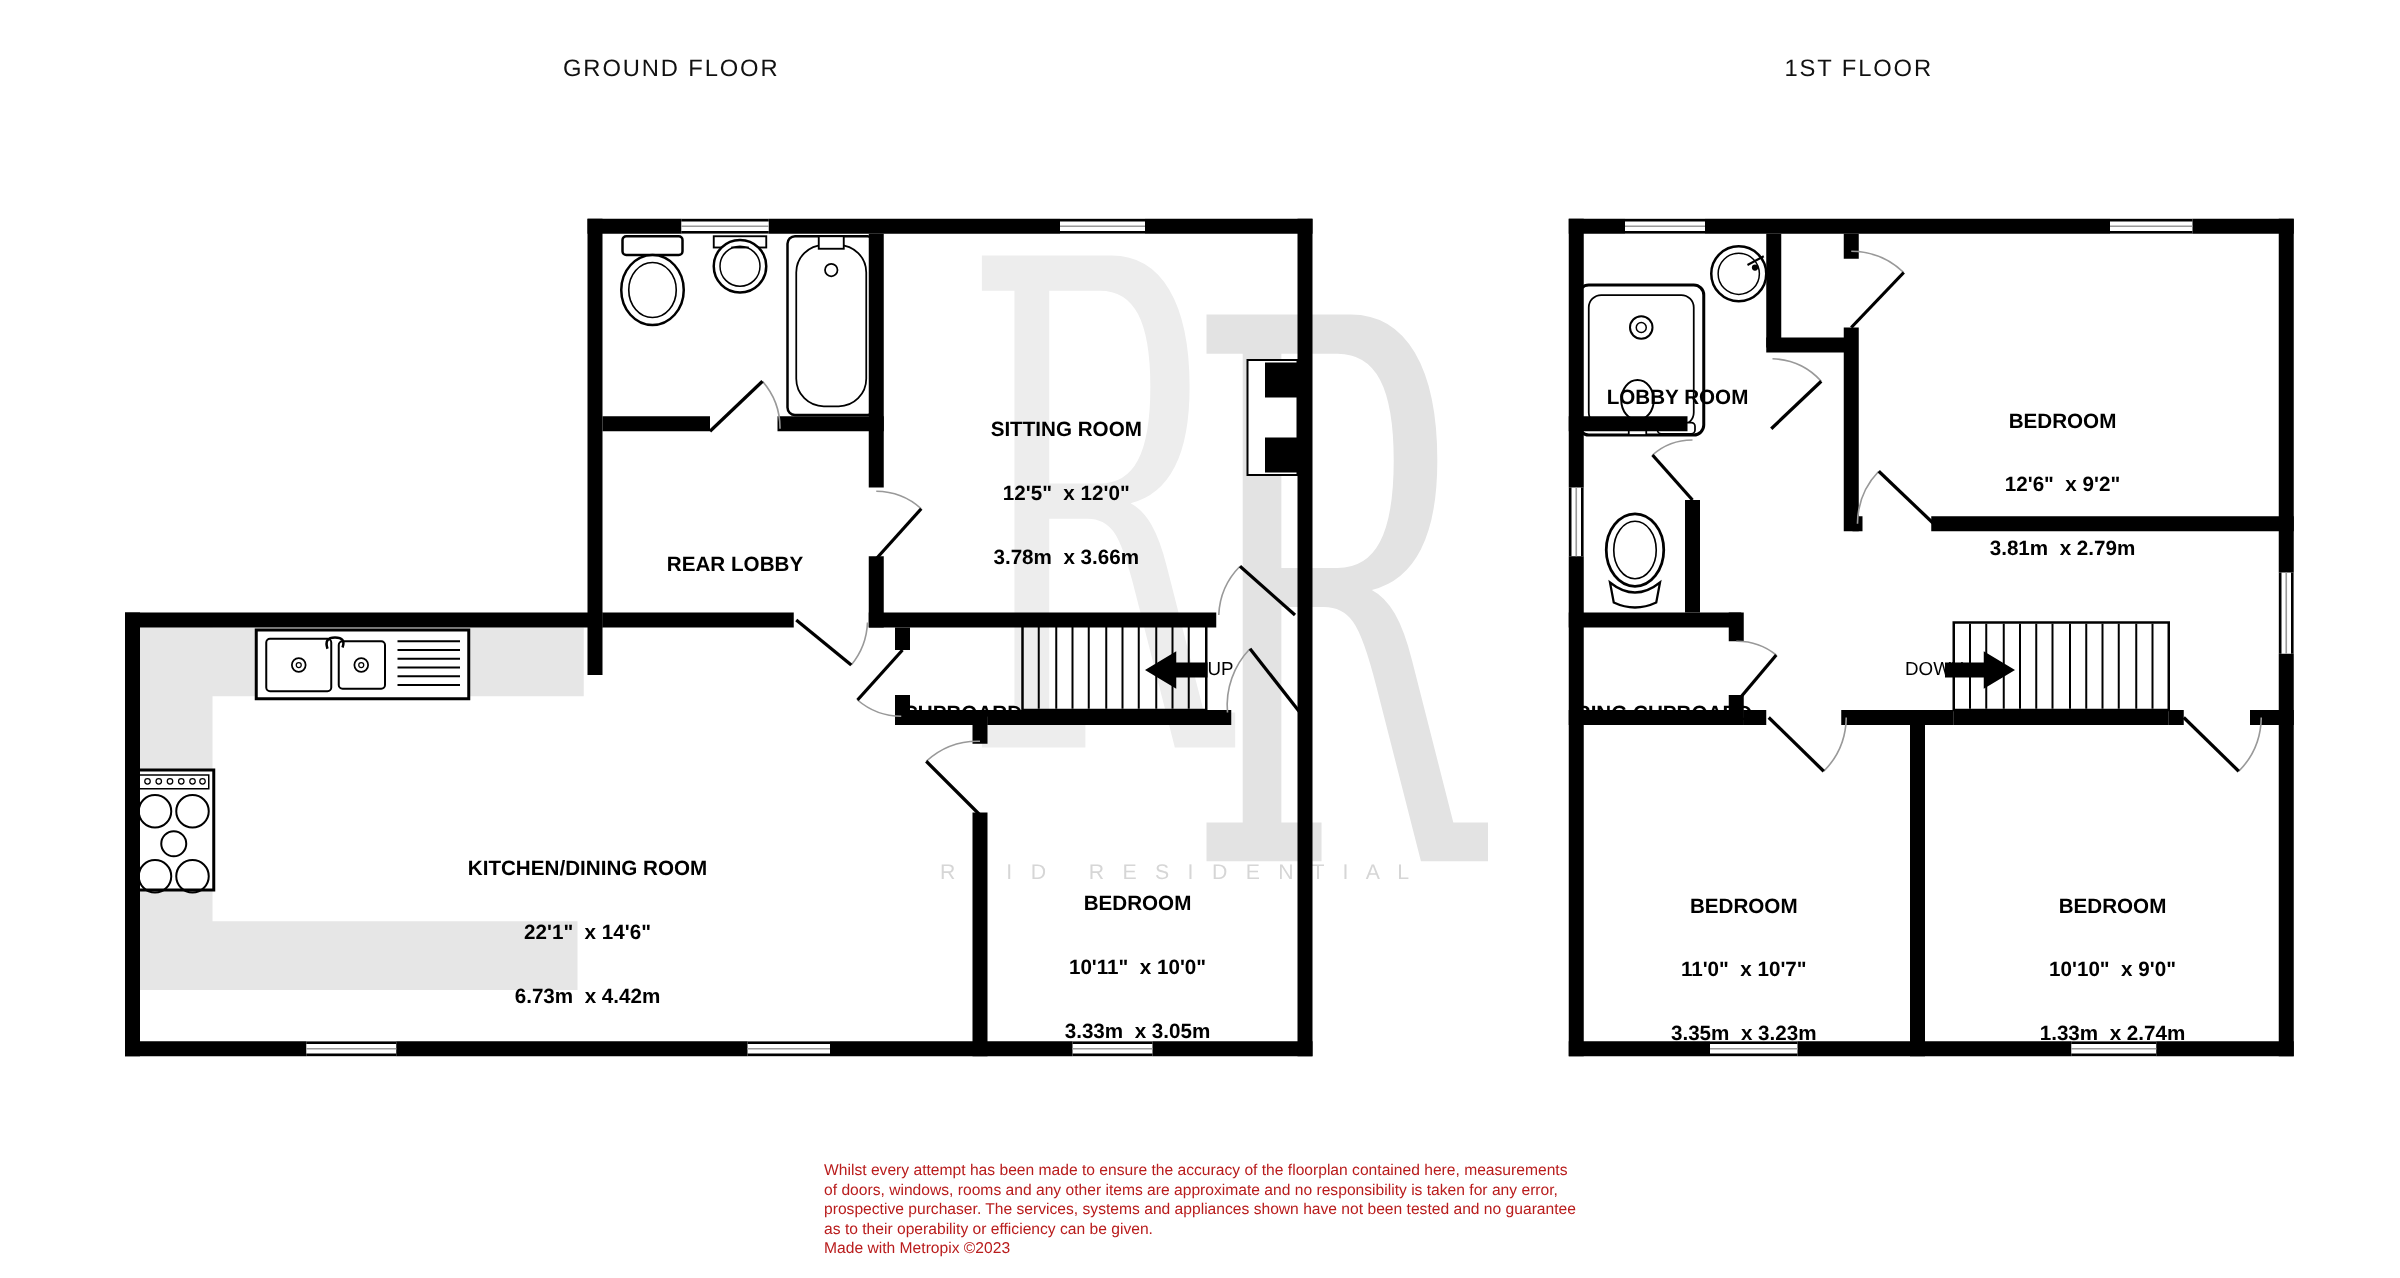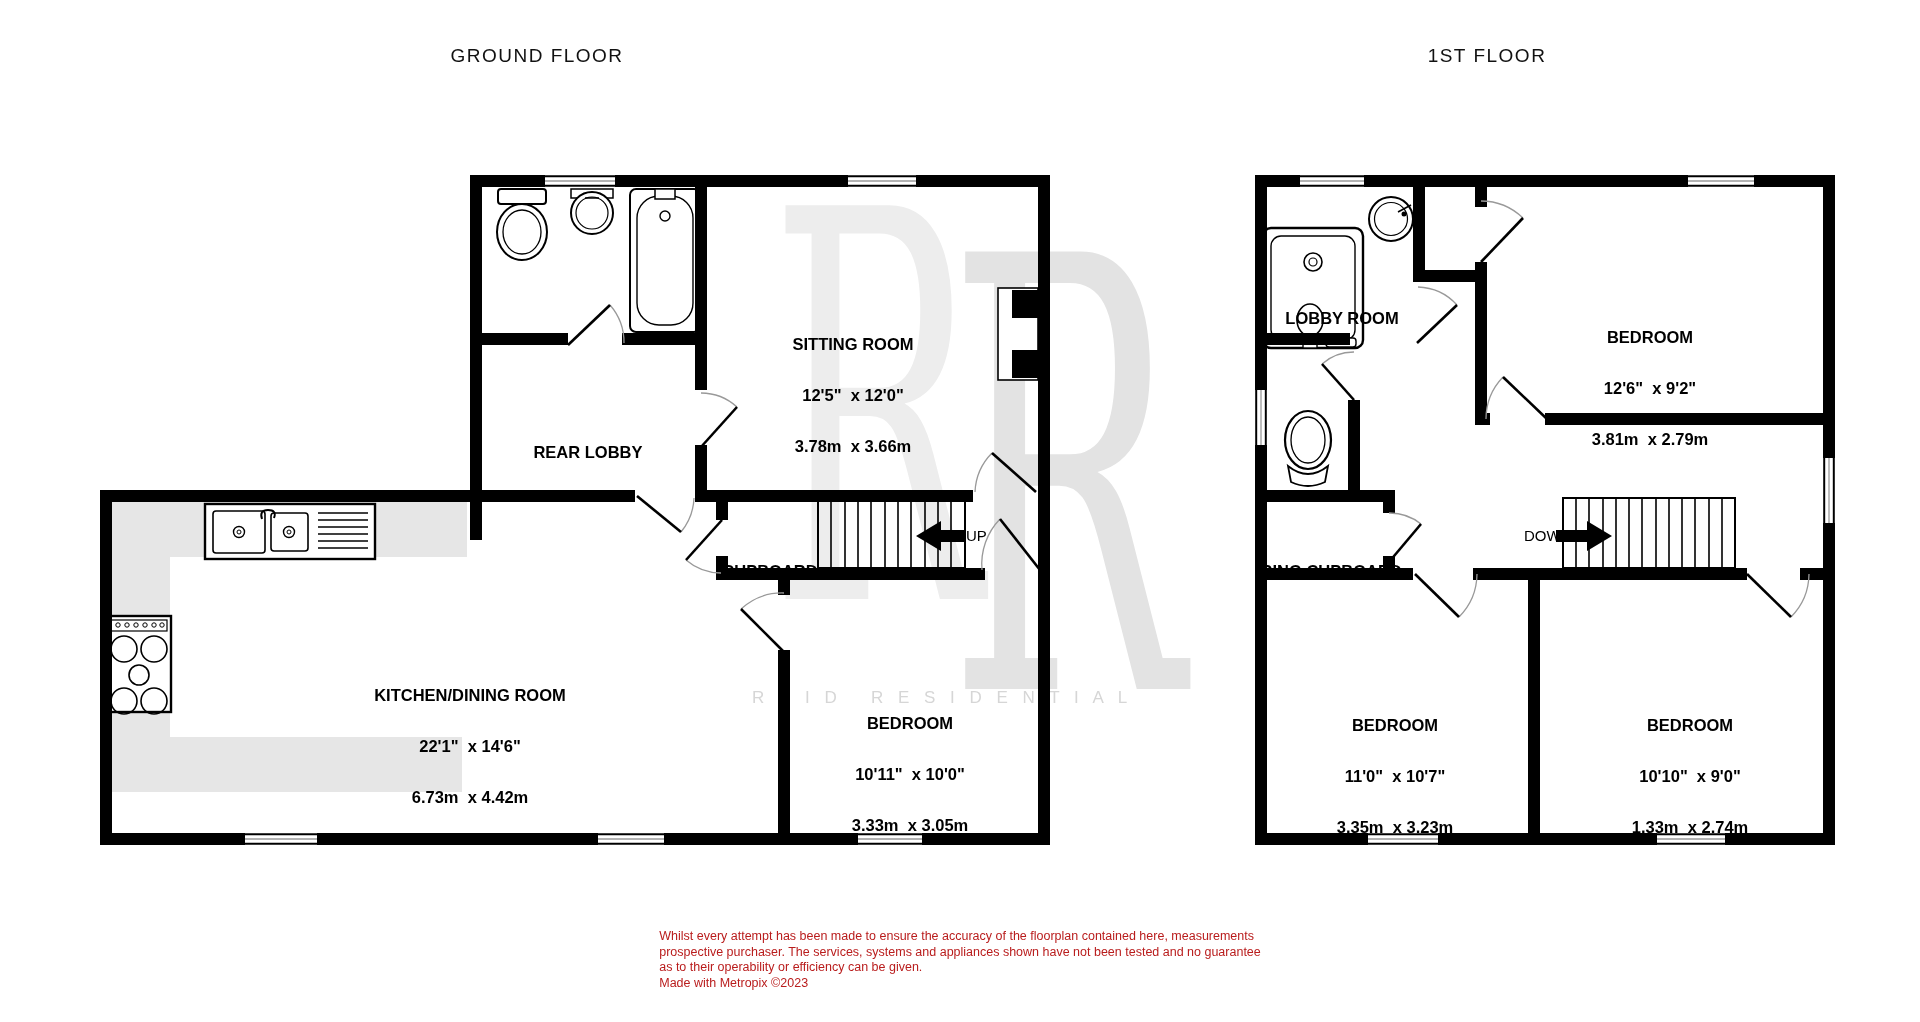--- a/index.html
+++ b/index.html
@@ -376,18 +376,19 @@
   </div>
   <div class="lbl" style="left:1690px;top:683px">
     <div>BEDROOM</div>
     <div>10'10"  x 9'0"</div>
     <div>1.33m  x 2.74m</div>
   </div>
   <div class="stair-lbl" style="left:1524px;top:527px">DOWN</div>
 
   <div class="disc">
     <div>Whilst every attempt has been made to ensure the accuracy of the floorplan contained here, measurements</div>
+    <div>of doors, windows, rooms and any other items are approximate and no responsibility is taken for any error,</div>
     <div>prospective purchaser. The services, systems and appliances shown have not been tested and no guarantee</div>
     <div>as to their operability or efficiency can be given.</div>
     <div>Made with Metropix ©2023</div>
   </div>
 
 </div>
 
 </body></html>

